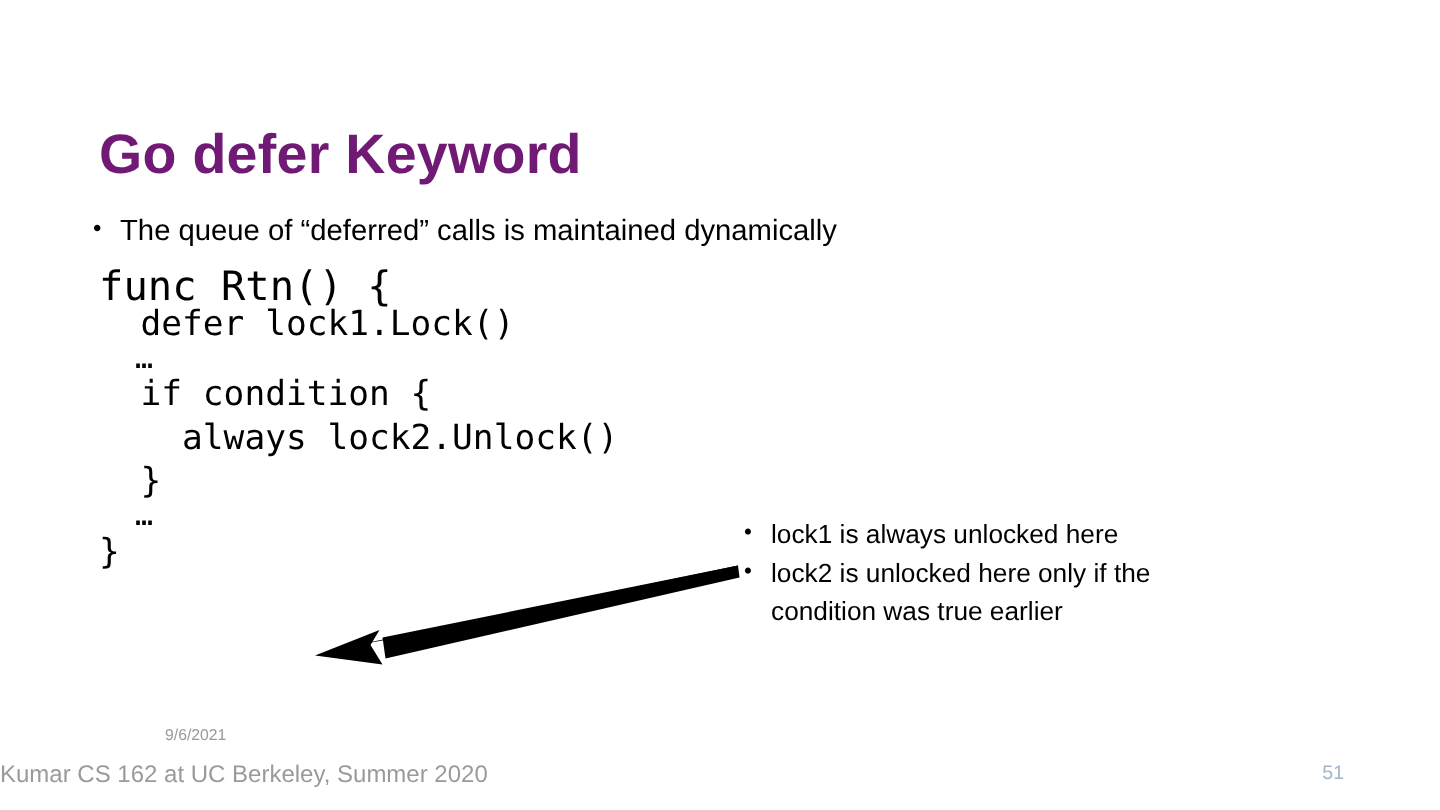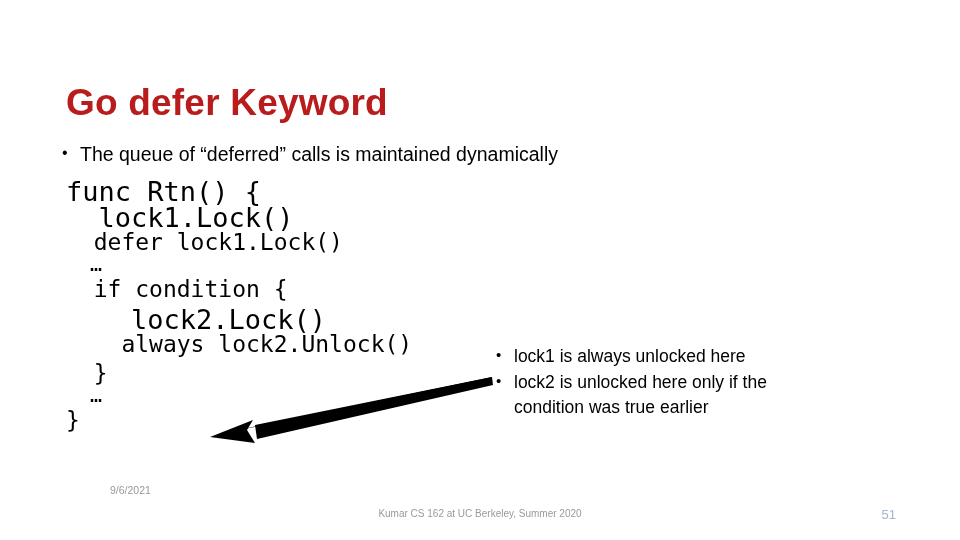--- a/index.html
+++ b/index.html
@@ -22,21 +22,21 @@
 
   
   .slide-title {
     position: absolute;
     left: 66px;
     top: 58px;
     width: 840px;
     font-size: 37px;
     font-weight: bold;
     letter-spacing: 0.2px;
-    color: #b91c1c;
+    color: #701a75;
     line-height: 1.1;
     white-space: nowrap;
   }
 
   
   .intro-bullet {
     position: absolute;
     left: 62px;
     top: 142px;
     width: 760px;
@@ -130,22 +130,22 @@
     top: 484px;
     font-size: 10.5px;
     color: #9a9a9a;
     margin-left: 42px;
   }
   .footer-center {
     position: absolute;
     left: 0;
     top: 508px;
     width: 960px;
-    text-align: center;
-    font-size: 10px;
+    text-align: left;
+    font-size: 16px;
     color: #9a9a9a;
   }
   .footer-page {
     position: absolute;
     right: 64px;
     top: 507px;
     font-size: 13px;
     color: #9fb6cd;
   }
 </style>
@@ -156,25 +156,23 @@
 
   <h1 class="slide-title">Go defer Keyword</h1>
 
   <div class="intro-bullet">
     <span class="bullet-dot">•</span>
     <span class="bullet-text">The queue of “deferred” calls is maintained dynamically</span>
   </div>
 
   <div class="code-block">
     <div class="code-line mid">func Rtn() {</div>
-    <div class="code-line mid">  lock1.Lock()</div>
     <div class="code-line big">  defer lock1.Lock()</div>
     <div class="code-line ellipsis">  …</div>
     <div class="code-line big">  if condition {</div>
-    <div class="code-line mid">    lock2.Lock()</div>
     <div class="code-line big">    always lock2.Unlock()</div>
     <div class="code-line big">  }</div>
     <div class="code-line ellipsis">  …</div>
     <div class="code-line big">}</div>
   </div>
 
   <svg class="arrow-svg" viewBox="0 0 310 85" width="310" height="85">
     <g>
       <polygon points="297,12 38,66 38,66 297,19" fill="#000000"></polygon>
       <polygon points="15,72 58,55 52,65 60,78" fill="#000000"></polygon>

